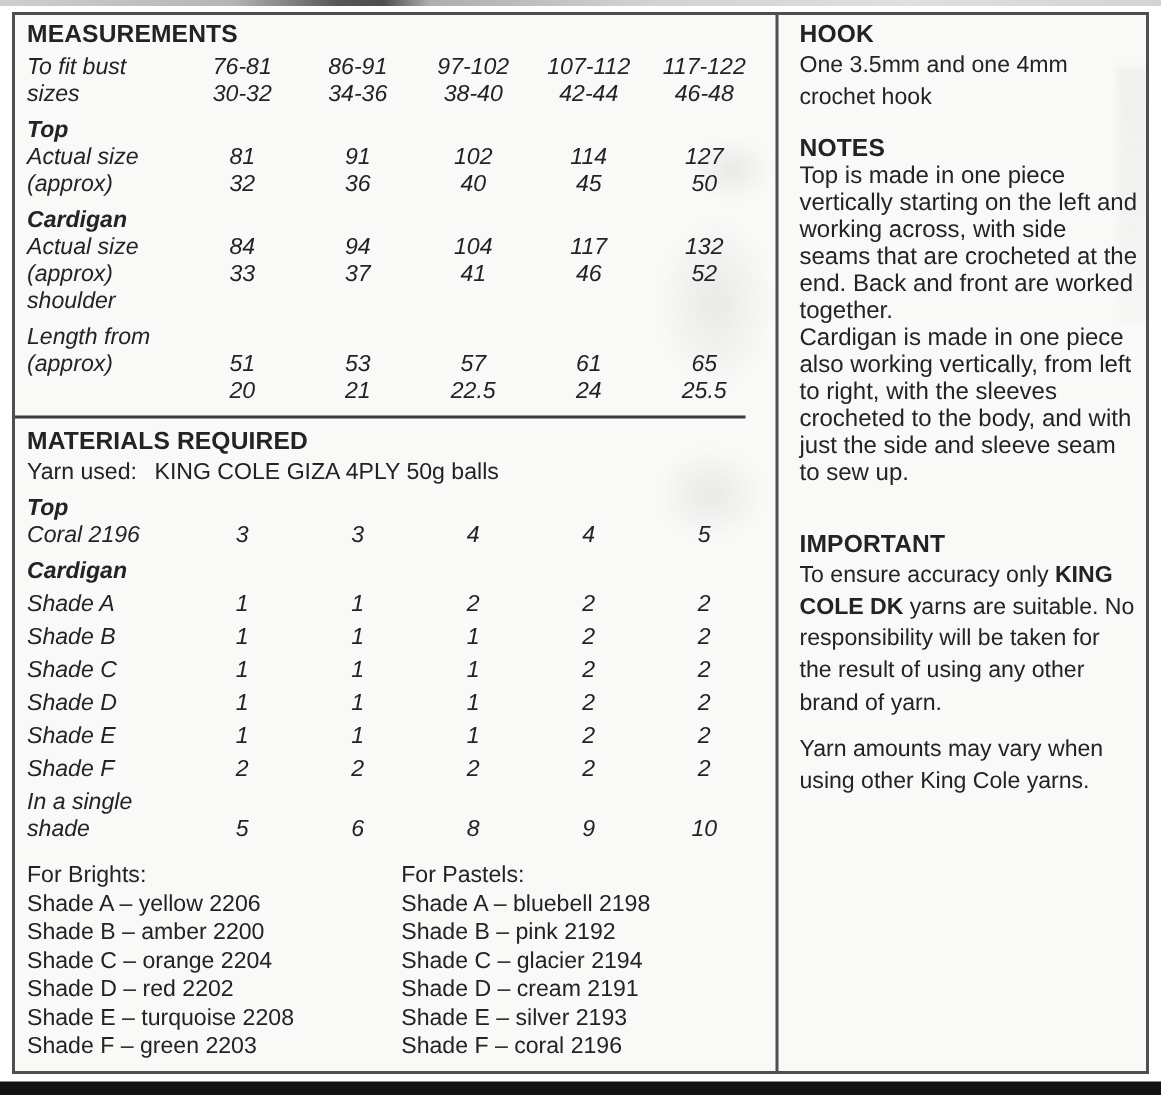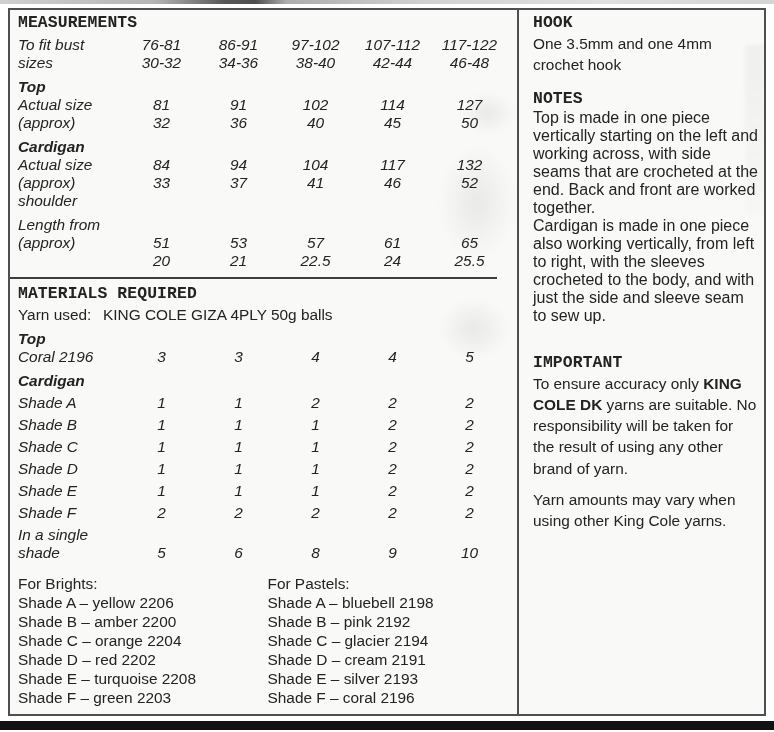--- a/index.html
+++ b/index.html
@@ -22,21 +22,21 @@
     box-sizing:border-box;border:2px solid #4f4f4f;background:#f9f9f7;
     display:flex;overflow:hidden;
   }
   .col-left{
     width:509px;box-sizing:border-box;border-right:2px solid #4f4f4f;
     padding:3px 0 0 8px;position:relative;
   }
   .col-right{
     flex:1;box-sizing:border-box;padding:3px 6px 0 14px;
   }
-  h2{margin:0;font-size:16.4px;line-height:20px;font-weight:bold;letter-spacing:.1px;font-family:Liberation Mono, monospace;}
+  h2{margin:0;font-size:16.4px;line-height:20px;font-weight:bold;letter-spacing:.1px;}
   h3{margin:0;font-size:15.4px;line-height:19px;font-weight:normal;}
   
   .mtable{margin-top:3px;font-size:15.4px;font-style:italic;}
   .trow{display:flex;line-height:18px;}
   .trow.gap{margin-top:6px;}
   .trow.b{font-weight:bold;}
   .trow .lbl{width:105px;}
   .trow .num{width:77px;text-align:center;}
   .trow.two{align-items:flex-end;}
   .materials-table .trow:nth-child(n+4){margin-top:4px;}

